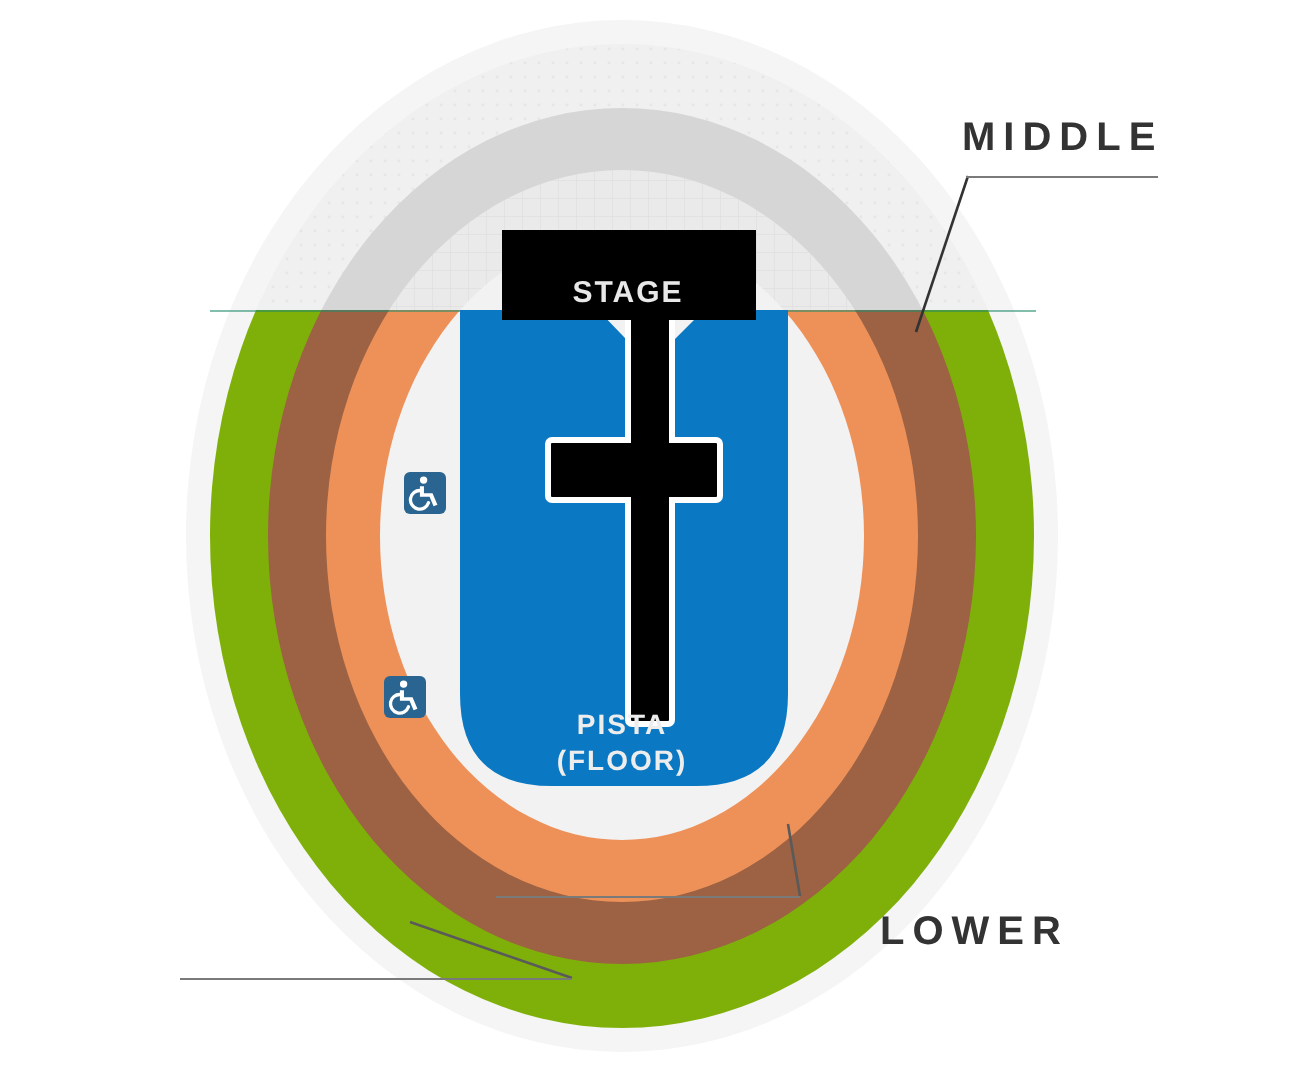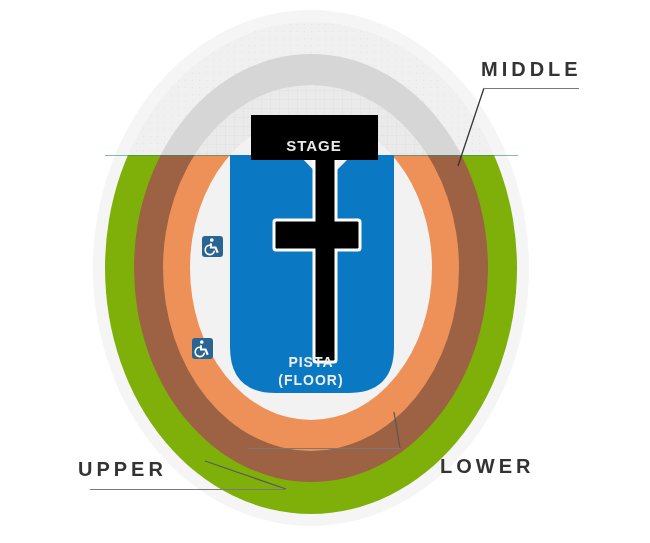--- a/index.html
+++ b/index.html
@@ -133,21 +133,20 @@
 
     <line x1="484" y1="88" x2="458" y2="166" stroke="#333333" stroke-width="1.3"></line>
     <line x1="286" y1="489" x2="205" y2="461" stroke="#5a5a5a" stroke-width="1.3"></line>
     <line x1="400" y1="448" x2="394" y2="412" stroke="#5a5a5a" stroke-width="1.3"></line>
   </svg>
 
   
   <div class="label-text" id="label-middle">MIDDLE</div>
   <div class="label-rule" id="rule-middle"></div>
 
-  <div class="label-text" id="label-upper">UPPER</div>
   <div class="label-rule" id="rule-upper"></div>
 
   <div class="label-text" id="label-lower">LOWER</div>
   <div class="label-rule" id="rule-lower"></div>
 
   
   <div id="a11y-1">
     <span class="a11y-box">
       <svg width="21" height="21" viewBox="0 0 24 24" aria-hidden="true">
         <circle cx="11.2" cy="4.6" r="2.1" fill="#FFFFFF"></circle>

